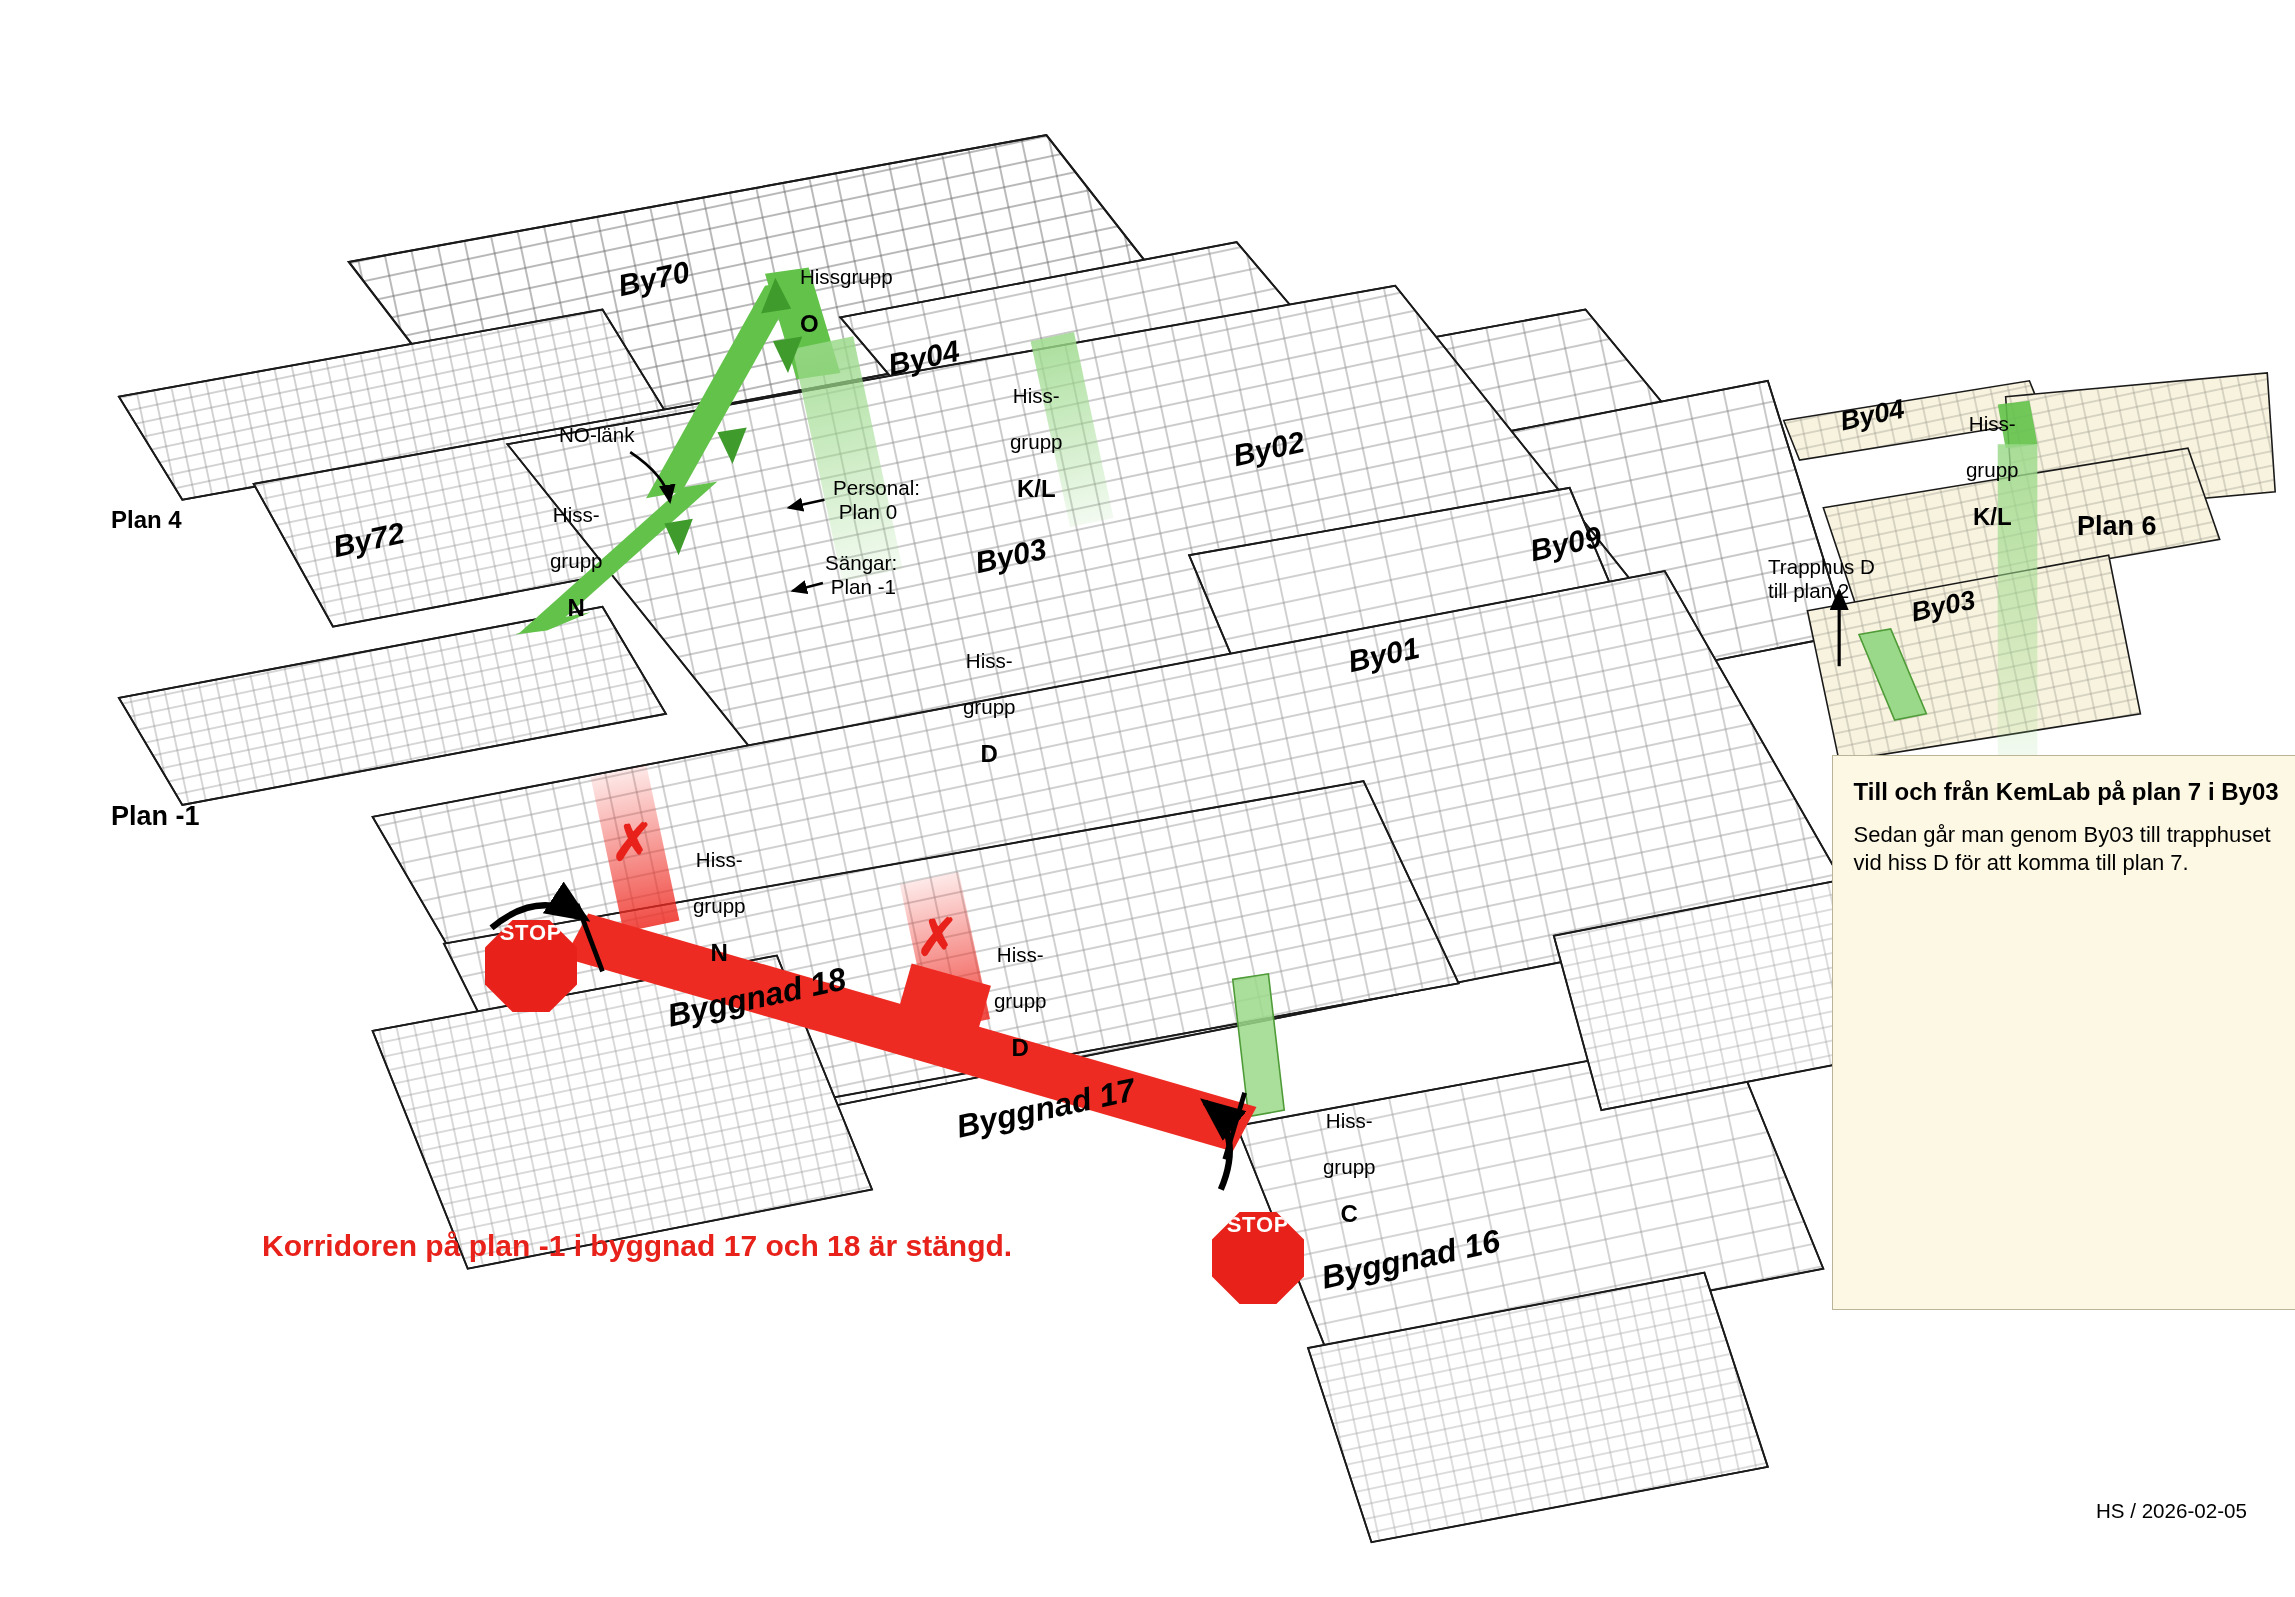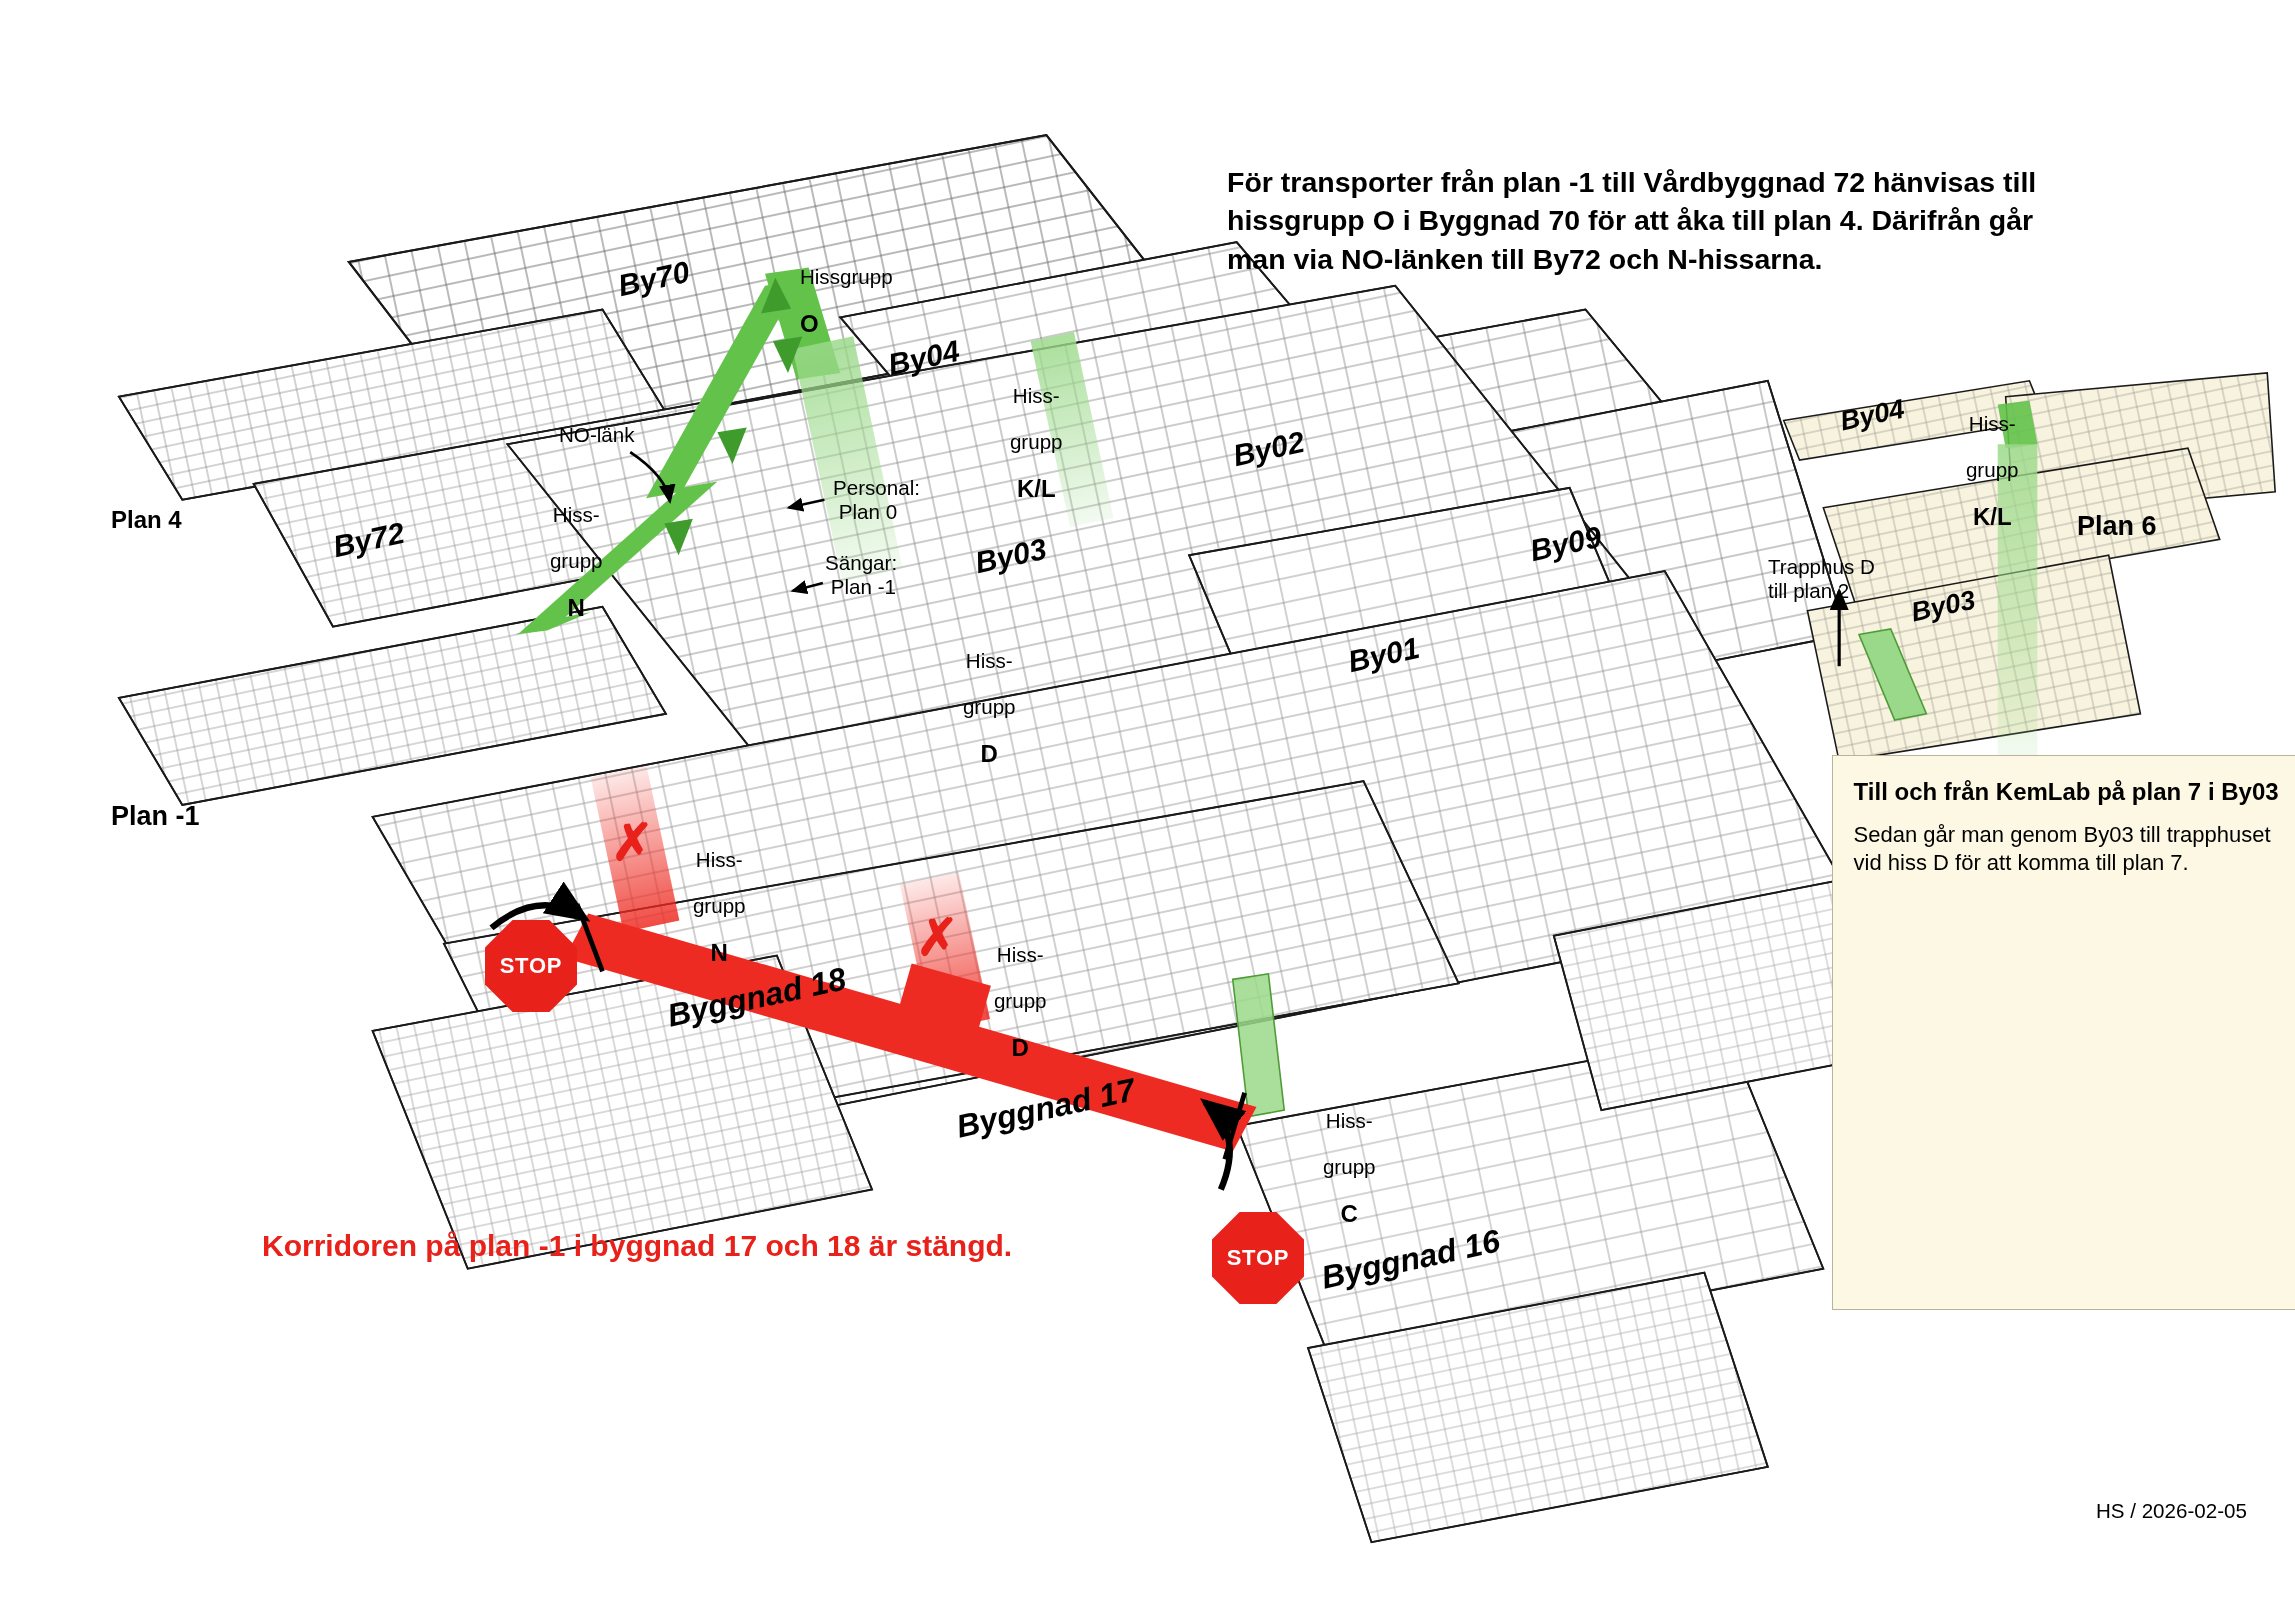--- a/index.html
+++ b/index.html
@@ -52,21 +52,21 @@
   .mapsvg{position:absolute;left:0;top:0;width:2295px;height:1598px;}
 
   
   .stop{
     position:absolute;width:92px;height:92px;
   }
   .stop .oct{
     width:100%;height:100%;
     background:#e8211a;
     clip-path:polygon(30% 0%,70% 0%,100% 30%,100% 70%,70% 100%,30% 100%,0% 70%,0% 30%);
-    display:flex;align-items:center;justify-content:center;
+    display:flex;justify-content:center;
     border:0;
   }
   .stop .oct span{
     color:#fff;font-weight:bold;font-size:22px;letter-spacing:0.8px;
   }
   .stop::before{
     content:"";position:absolute;left:-4.8px;top:-4.8px;width:101px;height:101px;
     background:#ffffff;
     clip-path:polygon(30% 0%,70% 0%,100% 30%,100% 70%,70% 100%,30% 100%,0% 70%,0% 30%);
     z-index:-1;
@@ -254,21 +254,20 @@
       <path d="M1540,1500 q30,-70 -20,-110" fill="none" stroke="#000" stroke-width="8" marker-end="url(#arrowBlack)"></path>
     </g>
 
     <g>
       <path d="M795,570 q45,30 50,62" fill="none" stroke="#000" stroke-width="3.5" marker-end="url(#arrowBlack)"></path>
       <path d="M1040,630 l-45,10" fill="none" stroke="#000" stroke-width="3" marker-end="url(#arrowBlack)"></path>
       <path d="M1038,735 l-38,10" fill="none" stroke="#000" stroke-width="3" marker-end="url(#arrowBlack)"></path>
     </g>
   </svg>
 
-  <div id="headline">För transporter från plan -1 till Vårdbyggnad 72 hänvisas till hissgrupp O i Byggnad 70 för att åka till plan 4. Därifrån går man via NO-länken till By72 och N-hissarna.</div>
 
   <div class="lbl bold" style="left:111px;top:507px;font-size:24px;">Plan 4</div>
   <div class="lbl bold" style="left:111px;top:801px;font-size:27px;">Plan -1</div>
   <div class="lbl bold" style="left:2077px;top:511px;font-size:27px;">Plan 6</div>
 
   <div class="bld-name" style="left:618px;top:262px;font-size:30px;transform:rotate(-12deg);">By70</div>
   <div class="bld-name" style="left:888px;top:341px;font-size:30px;transform:rotate(-12deg);">By04</div>
   <div class="bld-name" style="left:1233px;top:432px;font-size:30px;transform:rotate(-12deg);">By02</div>
   <div class="bld-name" style="left:1530px;top:527px;font-size:30px;transform:rotate(-12deg);">By09</div>
   <div class="bld-name" style="left:975px;top:539px;font-size:30px;transform:rotate(-12deg);">By03</div>

